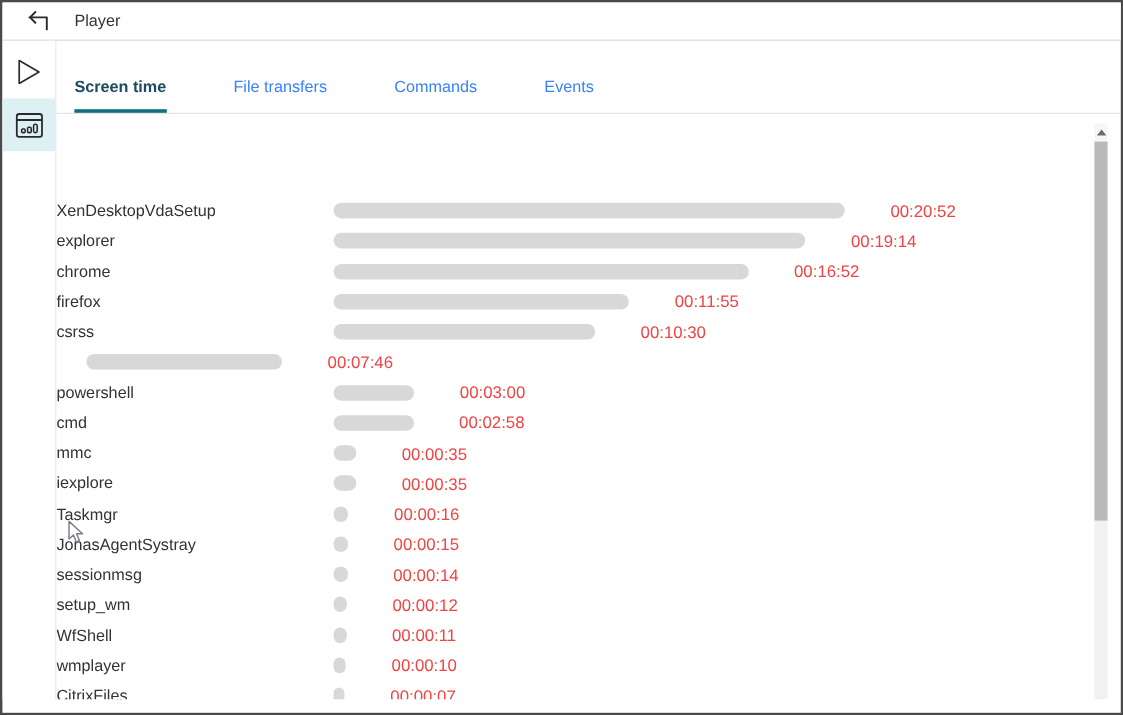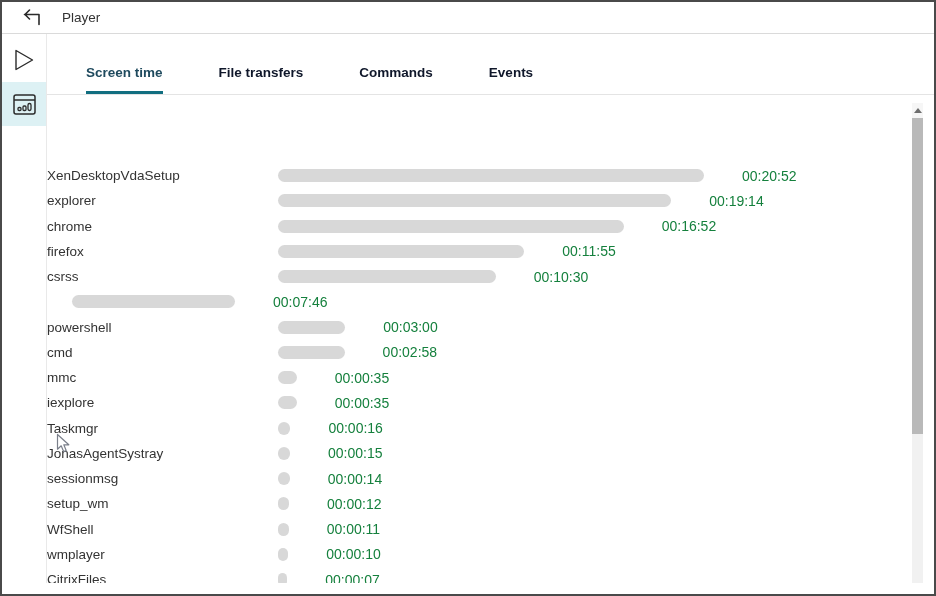--- a/index.html
+++ b/index.html
@@ -46,26 +46,26 @@
 
   
   .content { position: relative; flex: 1; overflow: hidden; }
 
   .tabbar {
     display: flex; gap: 56px;
     padding: 31px 0 0 15px;
     border-bottom: 1px solid #e4e4e4;
   }
   .tab {
-    font-size: 13.5px; line-height: 16px; color: #0f172a;
+    font-size: 13.5px; line-height: 16px; color: #3b82f6;
     padding-bottom: 10px;
     border-bottom: 3px solid transparent;
-    cursor: pointer; white-space: nowrap; font-weight: bold;
-  }
-  .tab.active { color: #1f4a5e; font-weight: bold; border-bottom-color: #116e80; margin-left: 24px; }
+    cursor: pointer; white-space: nowrap;
+  }
+  .tab.active { color: #1f4a5e; font-weight: bold; border-bottom-color: #116e80; }
 
   
   .chart-area {
     position: absolute; top: 61px; left: 0; right: 22px; bottom: 0;
     overflow: hidden;
     padding-top: 68px;
   }
   .bar-row {
     height: 25.25px;
     display: flex; align-items: center;
@@ -76,21 +76,21 @@
     font-size: 13.5px; color: #333;
     white-space: nowrap;
   }
   .bar {
     height: 13px; border-radius: 6.5px;
     margin-left: 25px;
     flex: 0 0 auto;
   }
   .duration {
     margin-left: 38px;
-    font-size: 14px; color: #15803d;
+    font-size: 14px; color: #ef4444;
     white-space: nowrap;
   }
 
   
   .scrollbar {
     position: absolute; top: 61px; bottom: 0; right: 11px;
     width: 11px; background: #fff;
   }
   .sb-btn {
     position: absolute; top: 8px; left: 0;

